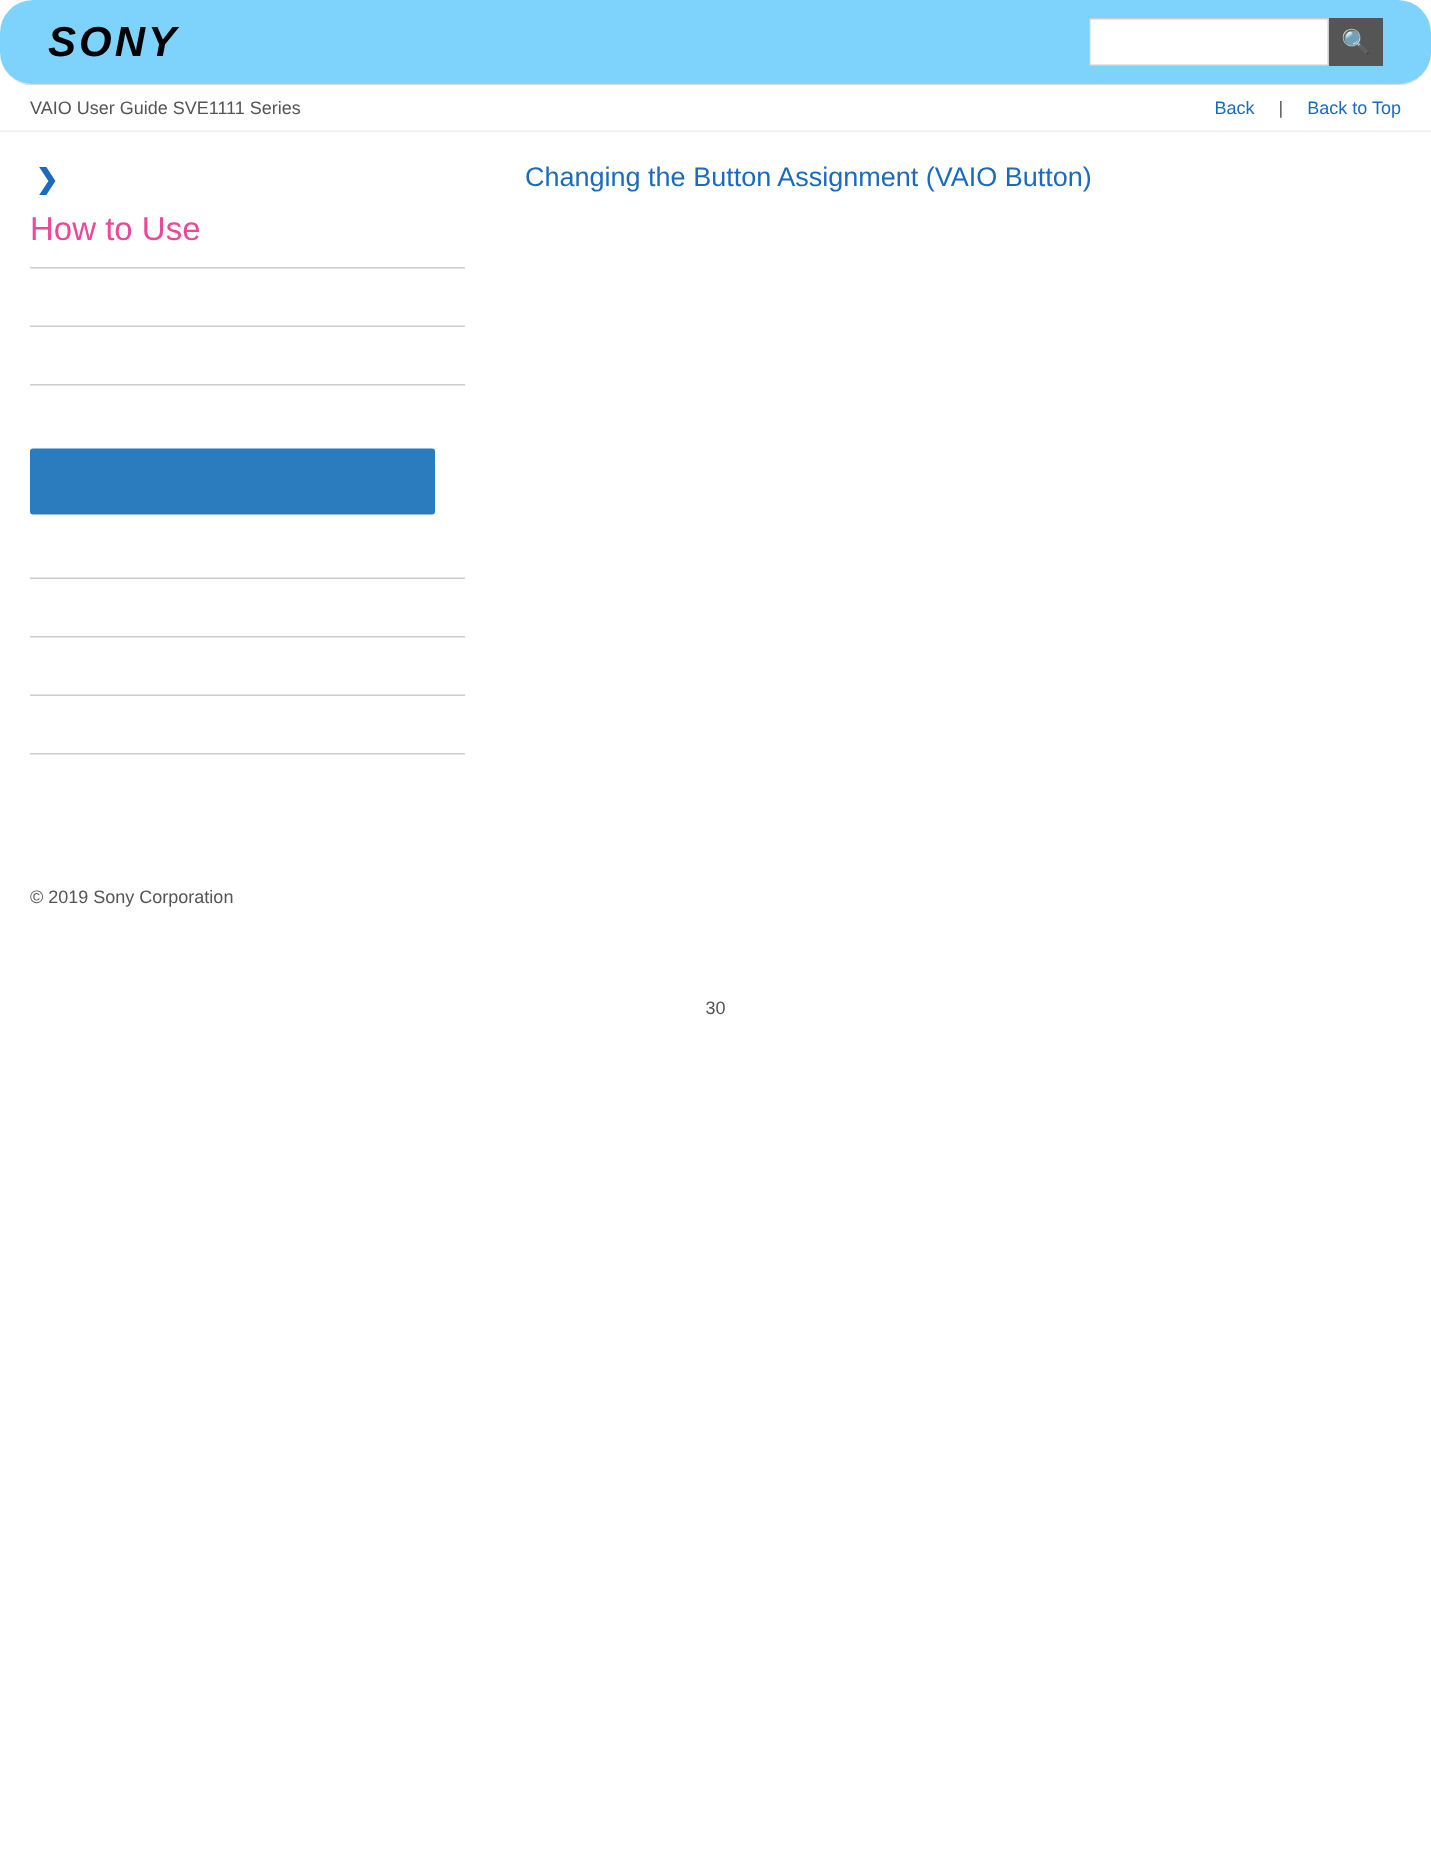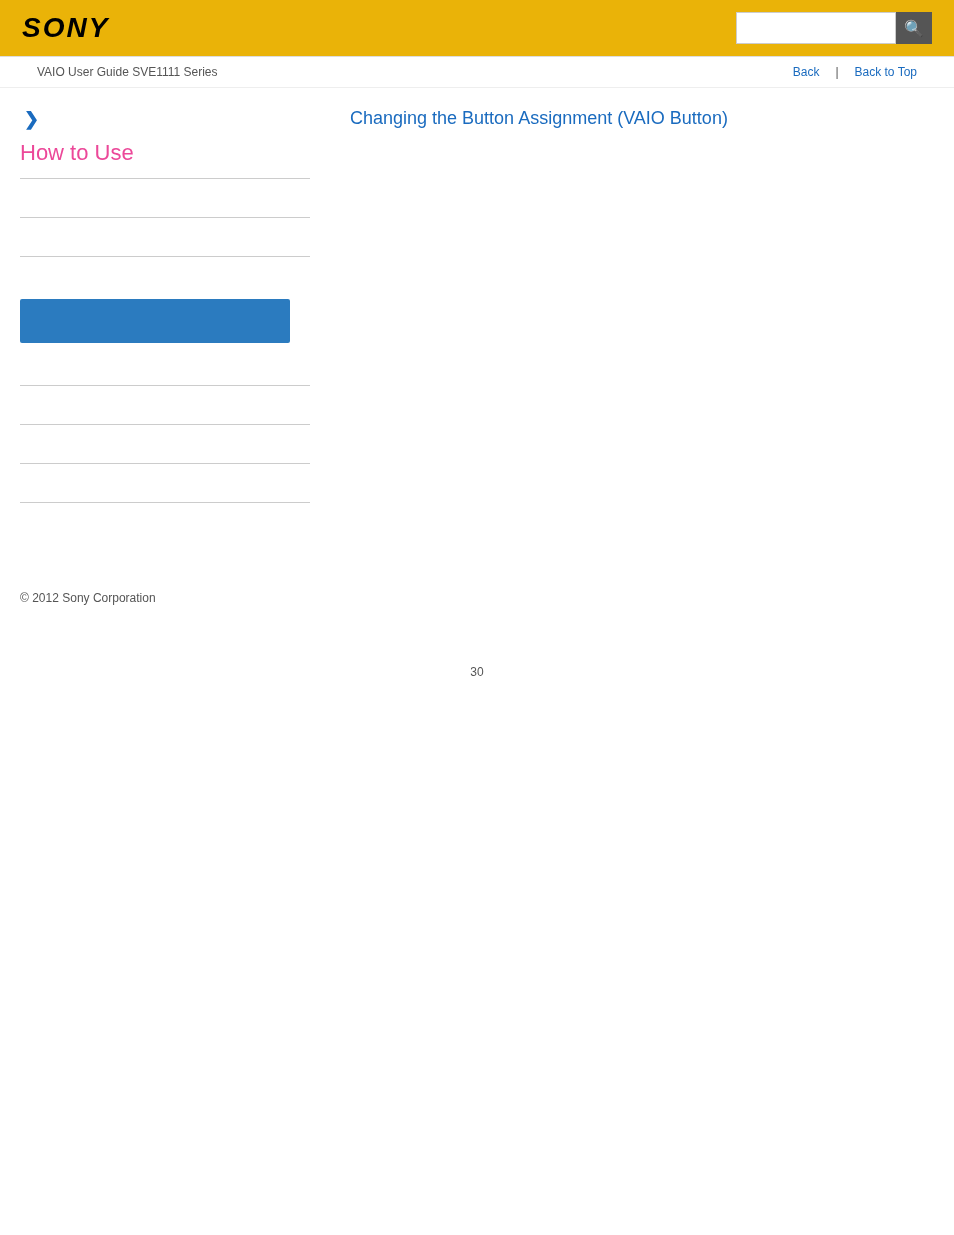--- a/index.html
+++ b/index.html
@@ -15,23 +15,24 @@
       background: #fff;
       width: 954px;
       min-height: 1235px;
     }
 
     
     .header {
       display: flex;
       align-items: center;
       justify-content: space-between;
-      padding: 12px 22px;
+      padding: 12px 32px;
       border-bottom: 1px solid #ddd;
-      background: #eab308;
+      background: #7dd3fc;
+      border-radius: 22px;
     }
 
     .sony-logo {
       font-size: 28px;
       font-weight: 900;
       letter-spacing: 2px;
       color: #000;
       font-style: italic;
     }
 
@@ -60,21 +61,21 @@
       justify-content: center;
       color: #fff;
       font-size: 16px;
     }
 
     
     .nav-bar {
       display: flex;
       justify-content: space-between;
       align-items: center;
-      padding: 8px 37px;
+      padding: 8px 20px;
       font-size: 12px;
       color: #333;
       border-bottom: 1px solid #eee;
     }
 
     .nav-title {
       color: #555;
       font-size: 12px;
     }
 
@@ -247,16 +248,16 @@
   <div class="content">
     <div class="content-section">
       <a class="content-link" href="#">Changing the Button Assignment (VAIO Button)</a>
     </div>
 
   </div>
 
 </div>
 
 <div class="footer">
-  <span>© 2012 Sony Corporation</span>
+  <span>© 2019 Sony Corporation</span>
 </div>
 
 <div class="page-number">30</div>
 
 </body></html>

